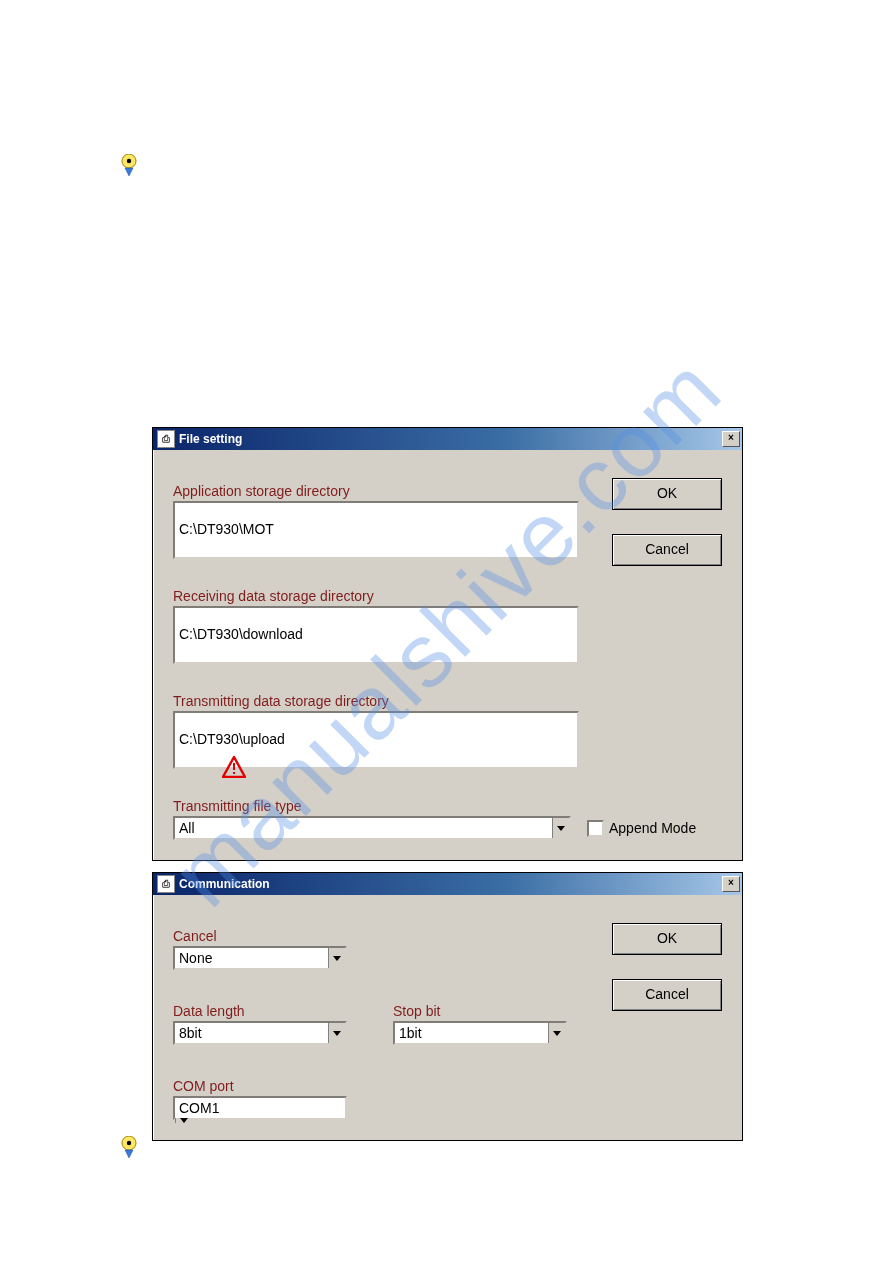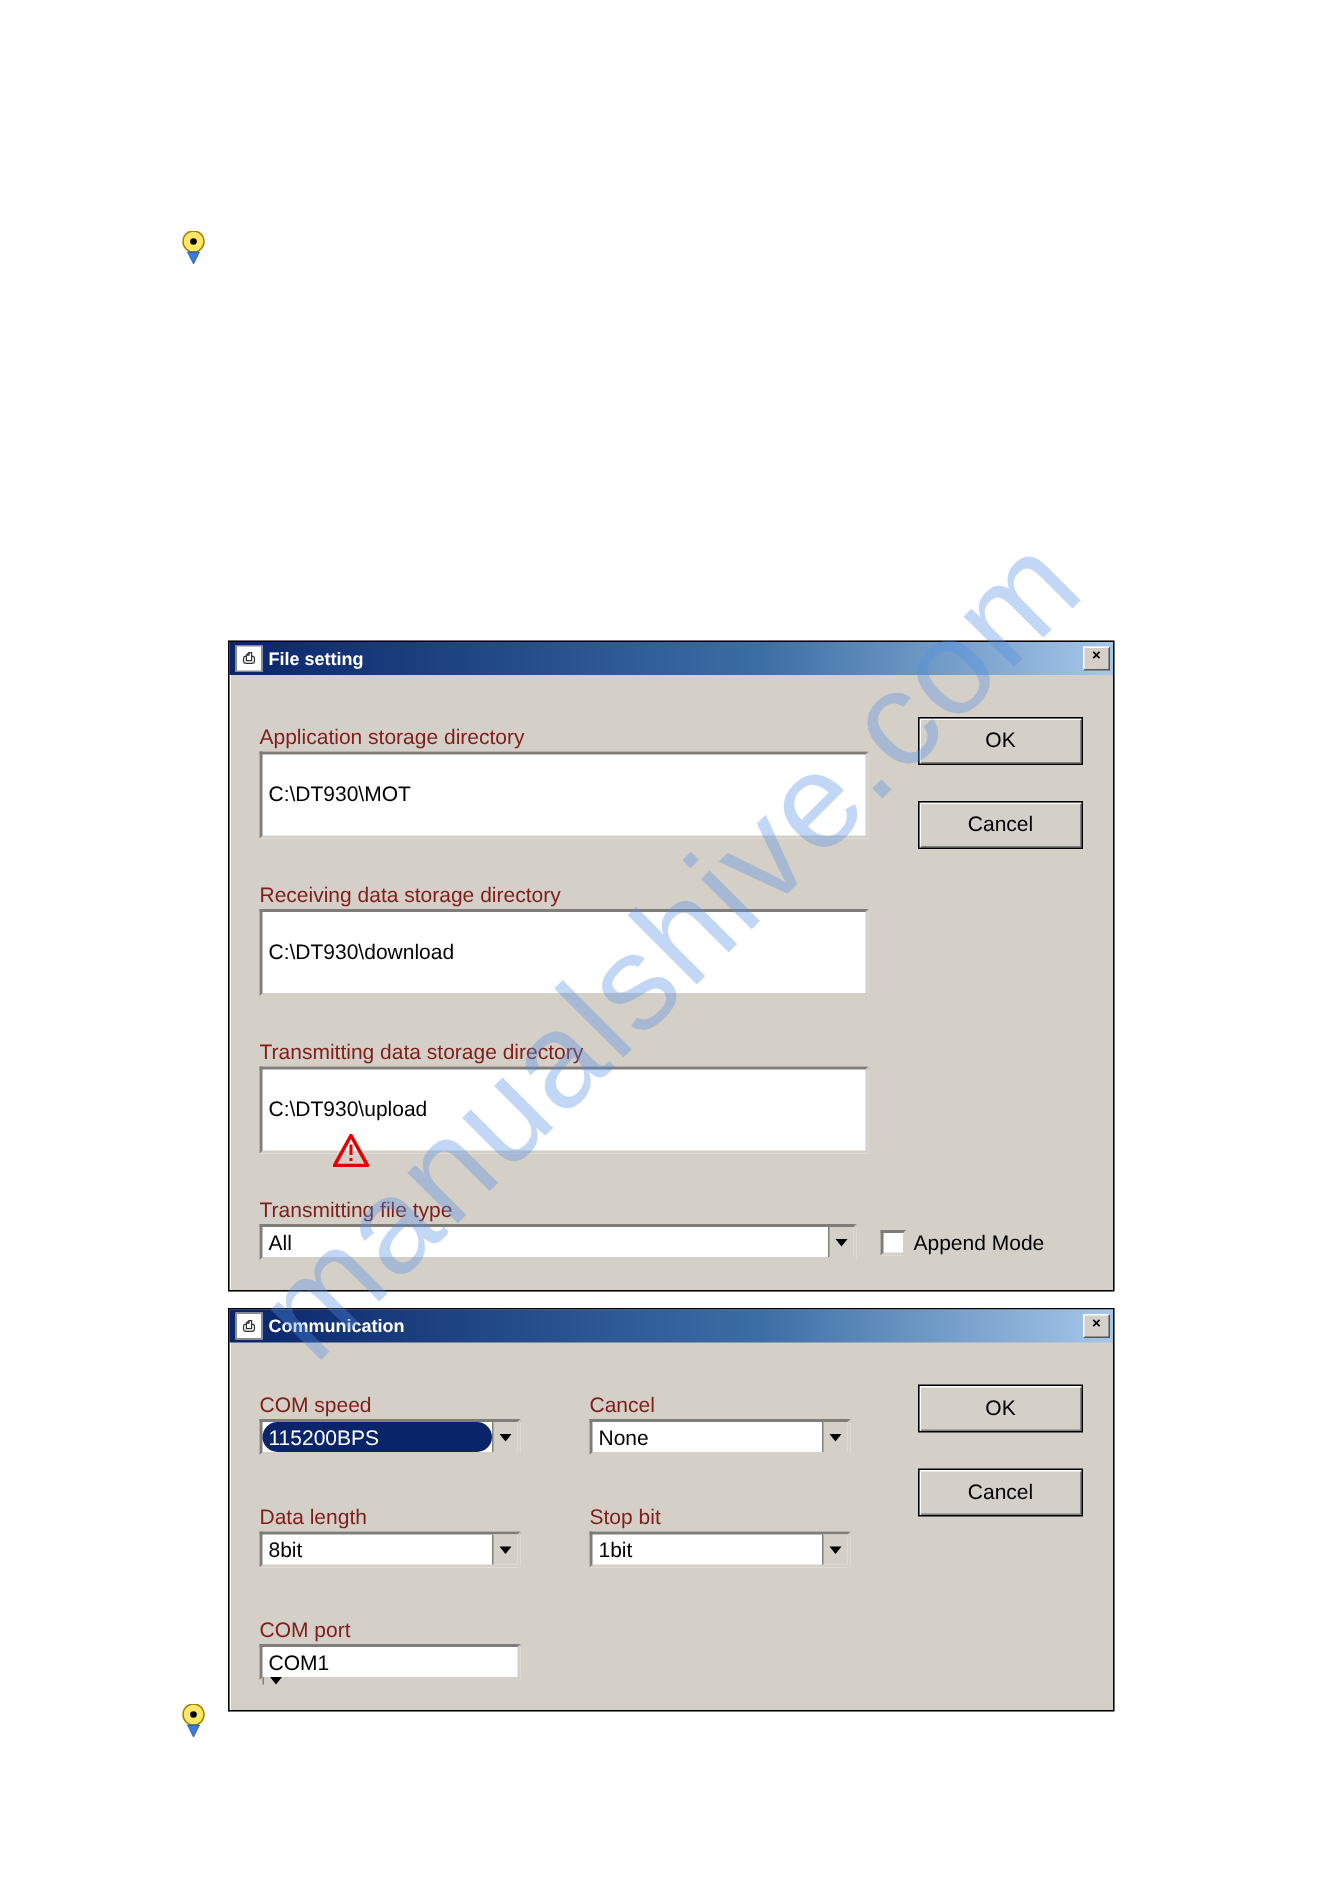--- a/index.html
+++ b/index.html
@@ -205,27 +205,20 @@
     <span class="close-btn">×</span>
   </div>
   <div class="dlg-body">
     <div style="position:absolute; right:20px; top:28px; display:flex; flex-direction:column; gap:24px;">
       <div class="btn">OK</div>
       <div class="btn">Cancel</div>
     </div>
 
     <div class="row">
       <div style="width:180px;">
-        <div class="label">COM speed</div>
-        <div class="dropdown" style="width:170px;">
-          <div class="dd-text selected">115200BPS</div>
-          <div class="dd-btn"></div>
-        </div>
-      </div>
-      <div style="width:180px;">
         <div class="label">Cancel</div>
         <div class="dropdown" style="width:170px;">
           <div class="dd-text">None</div>
           <div class="dd-btn"></div>
         </div>
       </div>
     </div>
 
     <div style="height:18px;"></div>
 

